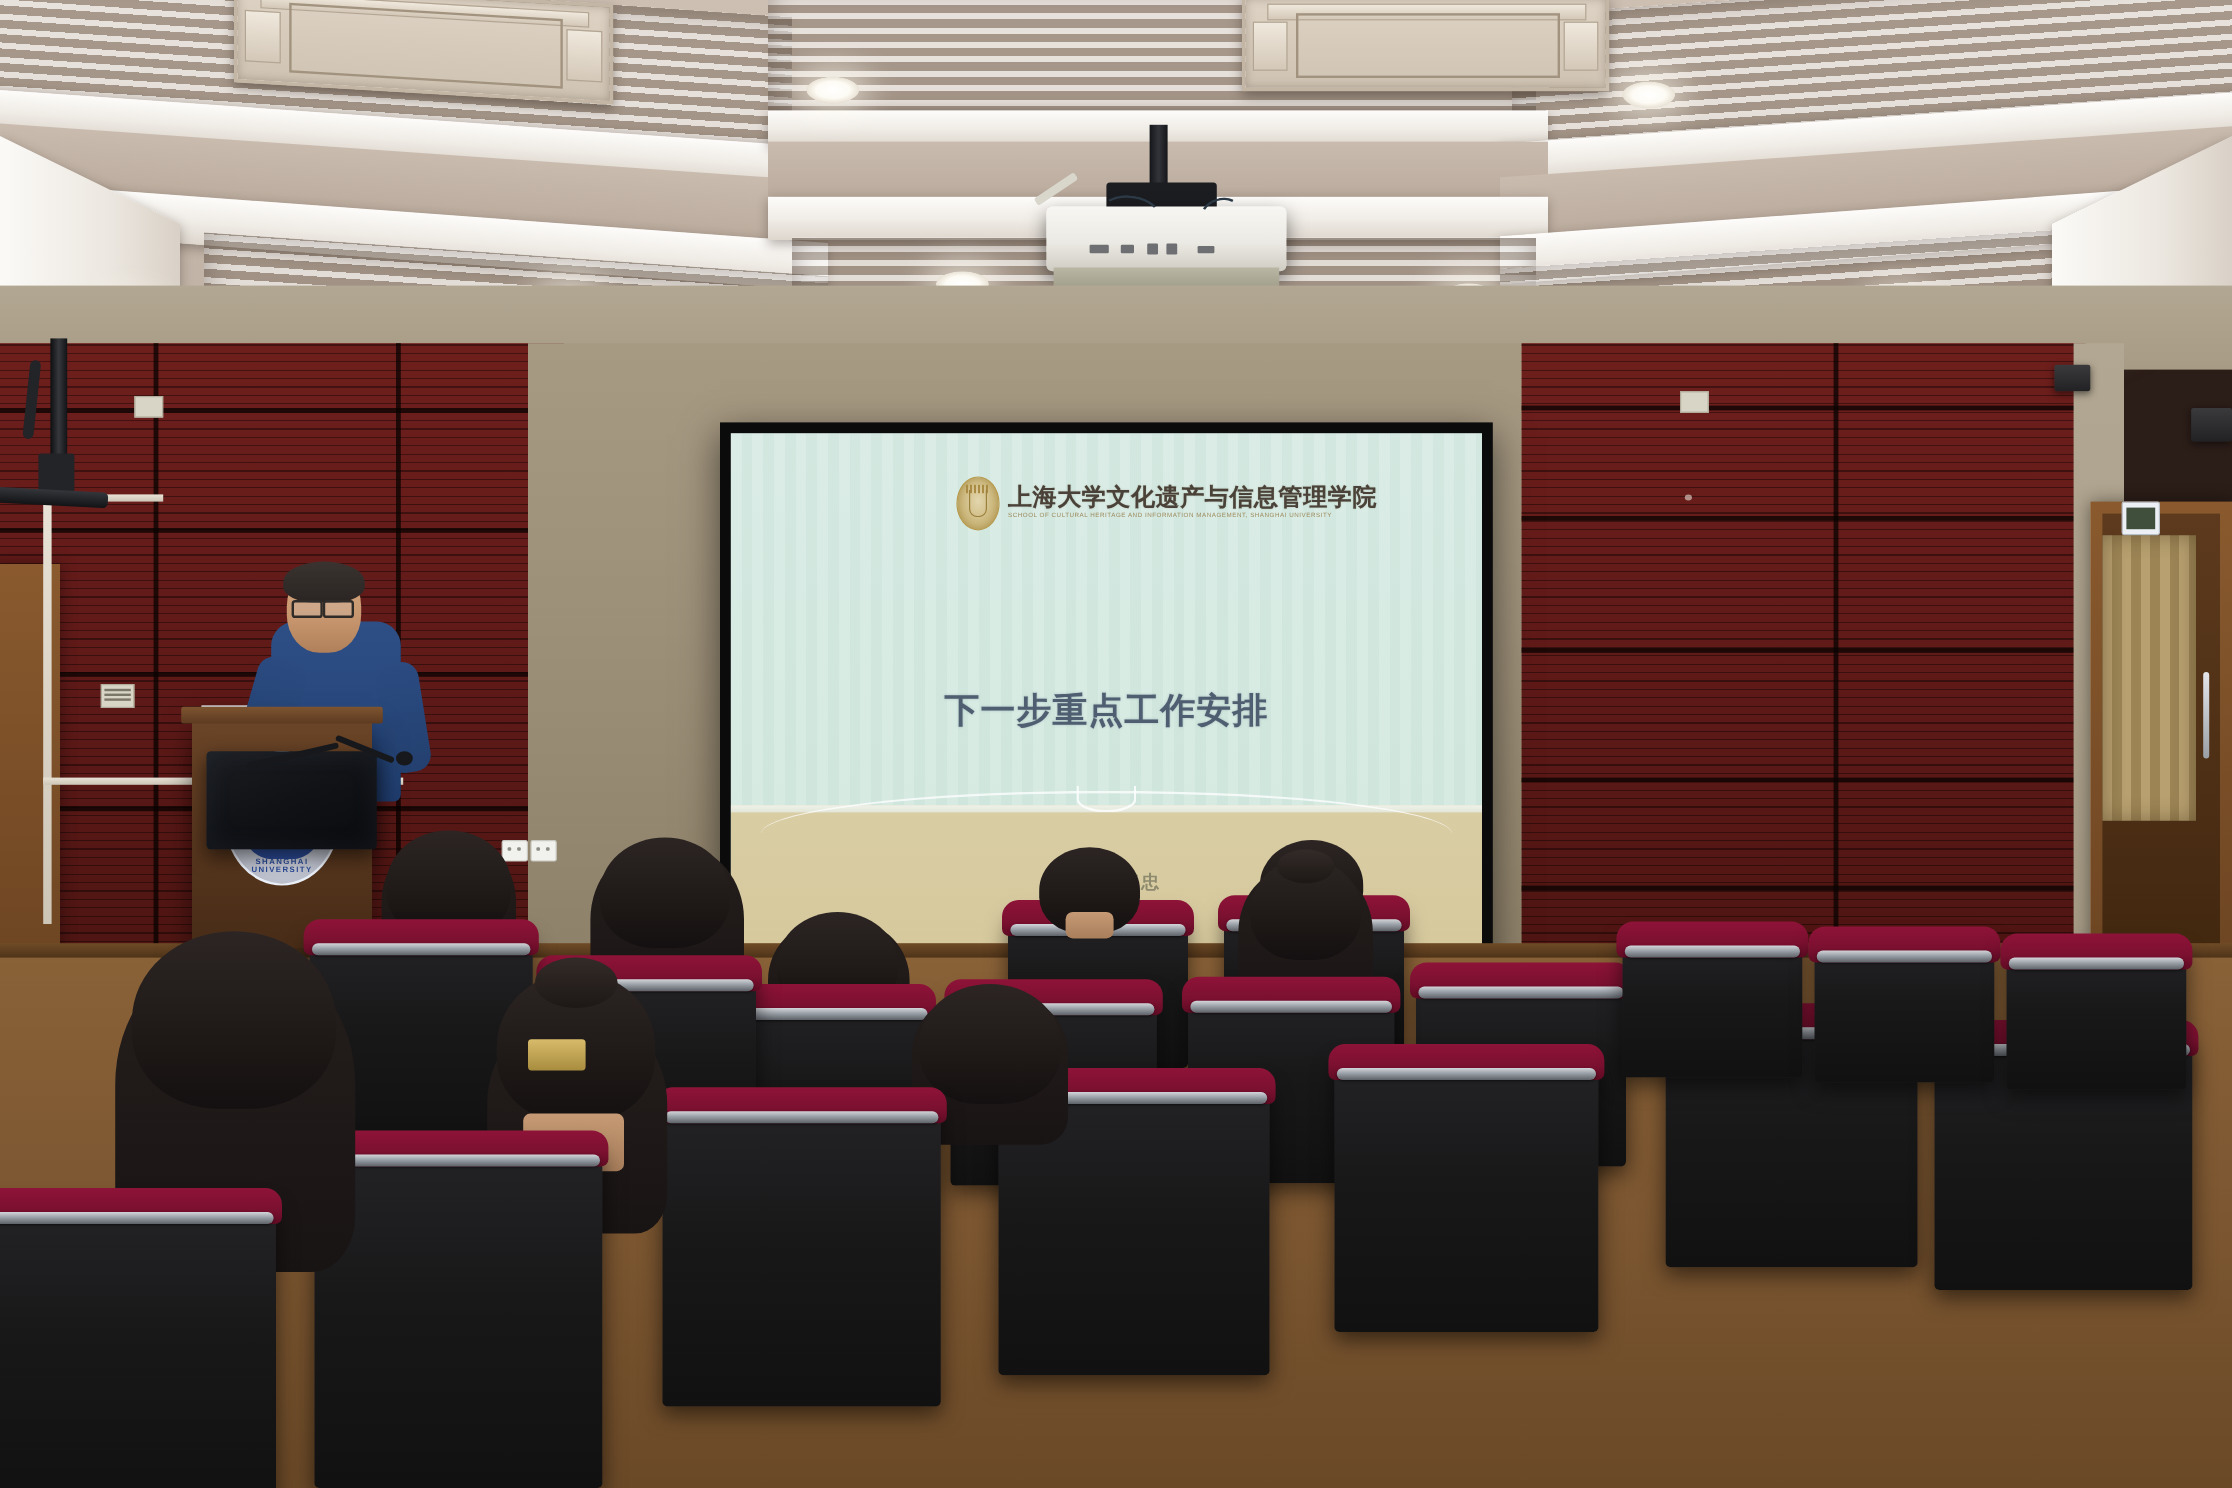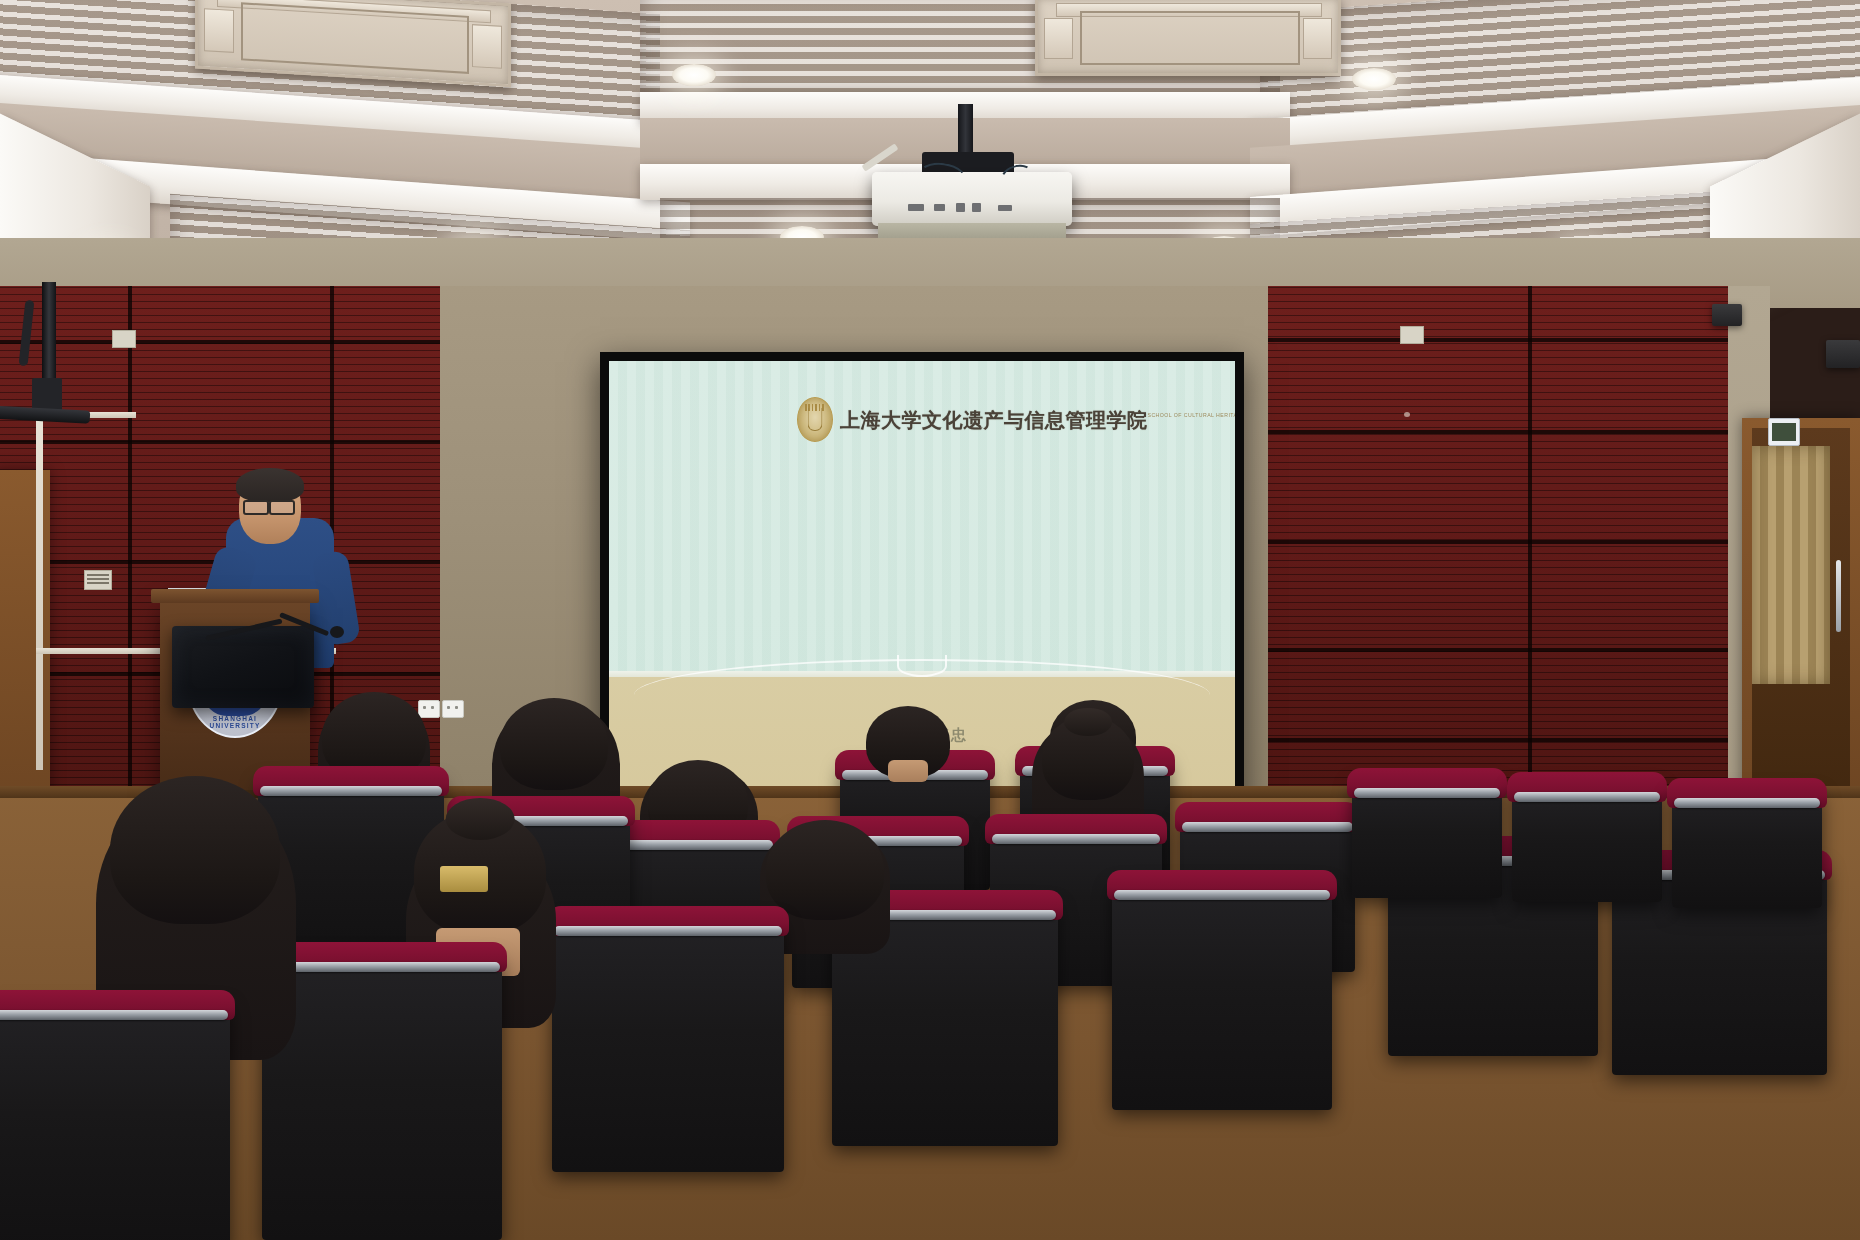--- a/index.html
+++ b/index.html
@@ -118,21 +118,21 @@
     transform:translateX(-50%);
     width:13px;height:22px;border:1.4px solid #9b7f3c;
     border-top:none;border-radius:0 0 7px 7px;
   }
   .logo-seal::before{
     content:"";position:absolute;left:50%;top:13%;
     transform:translateX(-50%);
     width:20px;height:7px;
     background:repeating-linear-gradient(90deg,#a98b44 0 1.6px,transparent 1.6px 3.4px);
   }
-  .logo-words{display:flex;line-height:1;}
+  .logo-words{display:flex;flex-direction:column;line-height:1;}
   .logo-cn{
     font-size:20px;font-weight:700;letter-spacing:.5px;
     color:#4a4238;
     text-shadow:0 0 1px rgba(90,78,60,.5);
     white-space:nowrap;
   }
   .logo-en{
     font-size:5.2px;letter-spacing:.45px;color:#9d8a5c;
     white-space:nowrap;margin-top:3px;
   }
@@ -545,20 +545,21 @@
     <div id="slide">
 
       <div class="slide-logo" style="left:188px;top:36px;">
         <div class="logo-seal"></div>
         <div class="logo-words">
           <div class="logo-cn">上海大学文化遗产与信息管理学院</div>
           <div class="logo-en">SCHOOL OF CULTURAL HERITAGE AND INFORMATION MANAGEMENT, SHANGHAI UNIVERSITY</div>
         </div>
       </div>
 
+      <div class="slide-title" style="top:212px;">下一步重点工作安排</div>
 
       <div class="slide-band" style="height:142px;">
         <div class="band-edge"></div>
         <div class="band-swoosh"></div>
         <div class="band-notch"></div>
         <div class="presenter" style="top:46px;">
           <div class="presenter-avatar"></div>
           <div class="presenter-name">黄继忠</div>
         </div>
       </div>

